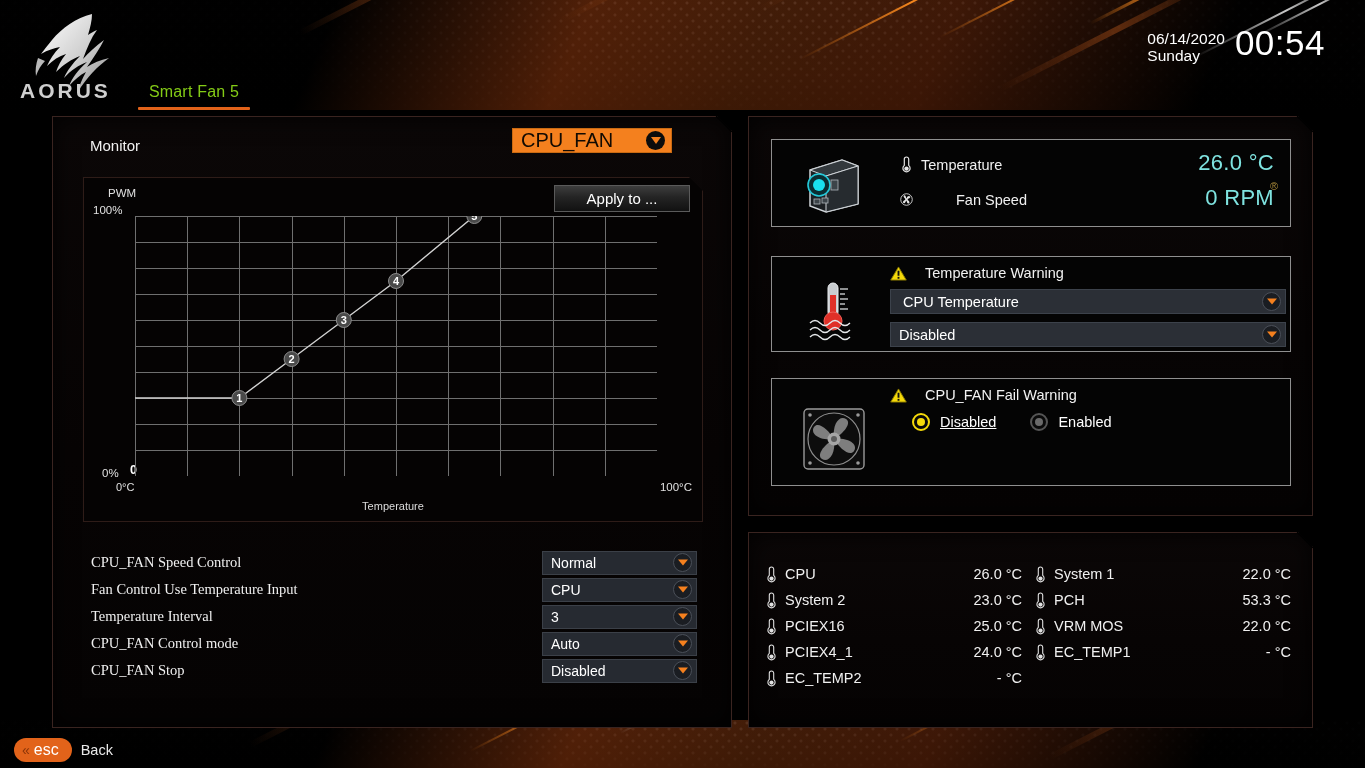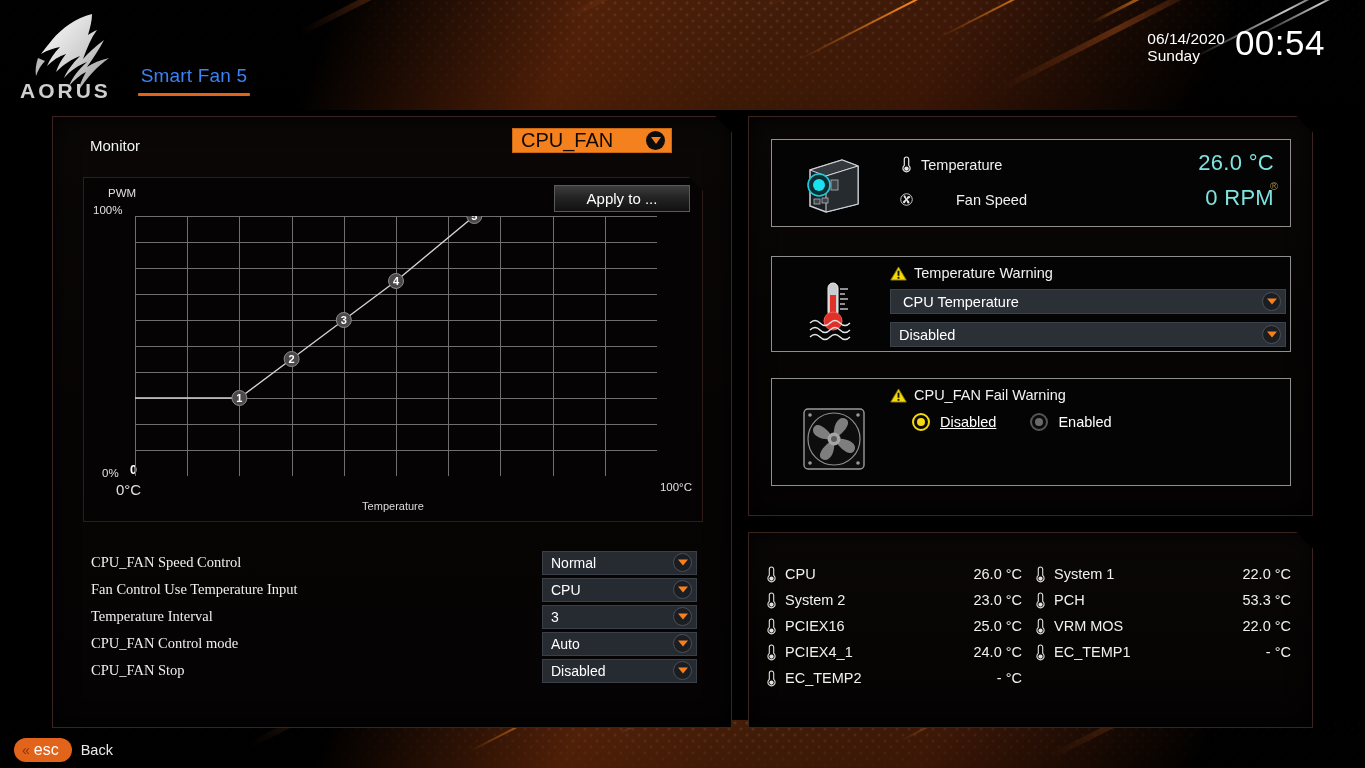--- a/index.html
+++ b/index.html
@@ -42,21 +42,21 @@
   .topbar { top: 0; height: 110px; }
   .botbar { bottom: 0; height: 48px; }
   .midblack { position: absolute; left: 0; top: 110px; width: 1365px; height: 610px; background: #000; }
 
   
   .logo { position: absolute; left: 14px; top: 8px; width: 112px; height: 96px; }
   .logo svg { display: block; }
 
   
   .navtab { position: absolute; left: 138px; top: 65px; width: 112px; text-align: center; }
-  .navtab .lbl { font-size: 19px; color: #3b82f6; letter-spacing: .2px; white-space: nowrap; }
+  .navtab .lbl { font-size: 16px; color: #84cc16; letter-spacing: .2px; white-space: nowrap; margin-top: 18px; }
   .navtab .bar { margin-top: 6px; height: 3px; background: #e2631a; border-radius: 1px; }
 
   
   .clock { position: absolute; right: 40px; top: 26px; display: flex; align-items: flex-start; gap: 10px; }
   .clock .dt { text-align: left; line-height: 1.12; padding-top: 4px; }
   .clock .date { font-size: 15.5px; color: #fff; }
   .clock .day  { font-size: 15.5px; color: #fff; }
   .clock .time { font-size: 35px; color: #fff; line-height: .98; letter-spacing: .5px; }
 
   
@@ -108,21 +108,21 @@
   
   .chartbox {
     position: absolute; left: 30px; top: 60px; width: 620px; height: 345px;
     background: #050303; border: 1px solid #2e1c18;
     clip-path: polygon(0 0, calc(100% - 14px) 0, 100% 14px, 100% 100%, 0 100%);
   }
   .pwm-lbl  { position: absolute; left: 12px;  top: 9px;  font-size: 11.5px; color: #e0e0e0; padding-left: 12px; }
   .y100-lbl { position: absolute; left: 9px;   top: 26px; font-size: 11.5px; color: #e0e0e0; }
   .y0-lbl   { position: absolute; left: 18px;  top: 289px; font-size: 11.5px; color: #e0e0e0; }
   .zero-lbl { position: absolute; left: 46px;  top: 285px; font-size: 12.5px; color: #fff; font-weight: 700; }
-  .x0-lbl   { position: absolute; left: 32px;  top: 303px; font-size: 15px; color: #e0e0e0; }
+  .x0-lbl   { position: absolute; left: 32px;  top: 303px; font-size: 11px; color: #e0e0e0; }
   .x100-lbl { position: absolute; right: 10px; top: 303px; font-size: 11.5px; color: #e0e0e0; }
   .xaxis-lbl{ position: absolute; left: 0; right: 0; top: 322px; text-align: center; font-size: 11px; color: #dcdcdc; }
   .applybtn {
     position: absolute; right: 12px; top: 7px; width: 136px; height: 27px;
     background: linear-gradient(180deg, #3d3d3d 0%, #242424 45%, #111 100%);
     border: 1px solid #5a5a5a; color: #fff; font-size: 15px;
     display: flex; align-items: center; justify-content: center; cursor: pointer;
   }
   .plot { position: absolute; left: 51px; top: 38px; width: 522px; height: 260px; }
   .plot svg { display: block; }
@@ -154,21 +154,21 @@
   #card-readout { left: 22px; top: 22px; width: 520px; height: 88px; }
   #card-warn    { left: 22px; top: 139px; width: 520px; height: 96px; }
   #card-fail    { left: 22px; top: 261px; width: 520px; height: 108px; }
 
   .icon-case { position: absolute; left: 30px; top: 12px; width: 64px; height: 64px; }
   .ro-row { position: absolute; display: flex; align-items: center; }
   .ro-lbl { font-size: 14.5px; color: #f0f0f0; margin-left: 8px; }
   .ro-val { position: absolute; right: 16px; font-size: 22px; color: #7fe3e0; letter-spacing: .3px; }
   .rpm-deg { position: absolute; right: 12px; top: 40px; font-size: 11px; color: #a98a3a; }
 
-  .warn-head { position: absolute; left: 118px; top: 8px; display: flex; align-items: center; gap: 7px; }
+  .warn-head { position: absolute; left: 118px; top: 8px; display: flex; align-items: center; gap: 18px; }
   .warn-head .t { font-size: 14.5px; color: #f2f2f2; }
   .tri-warn { width: 17px; height: 15px; position: relative; }
   .sel-row {
     position: absolute; left: 118px; width: 396px; height: 25px;
     background: #2b2f36; border: 1px solid #3c424b;
     display: flex; align-items: center; padding: 0 4px 0 8px; cursor: pointer;
   }
   .sel-row .txt { flex: 1; font-size: 14.5px; color: #fff; }
   .icon-thermo { position: absolute; left: 32px; top: 22px; width: 62px; height: 66px; }
   .icon-fan { position: absolute; left: 30px; top: 28px; width: 64px; height: 64px; }

